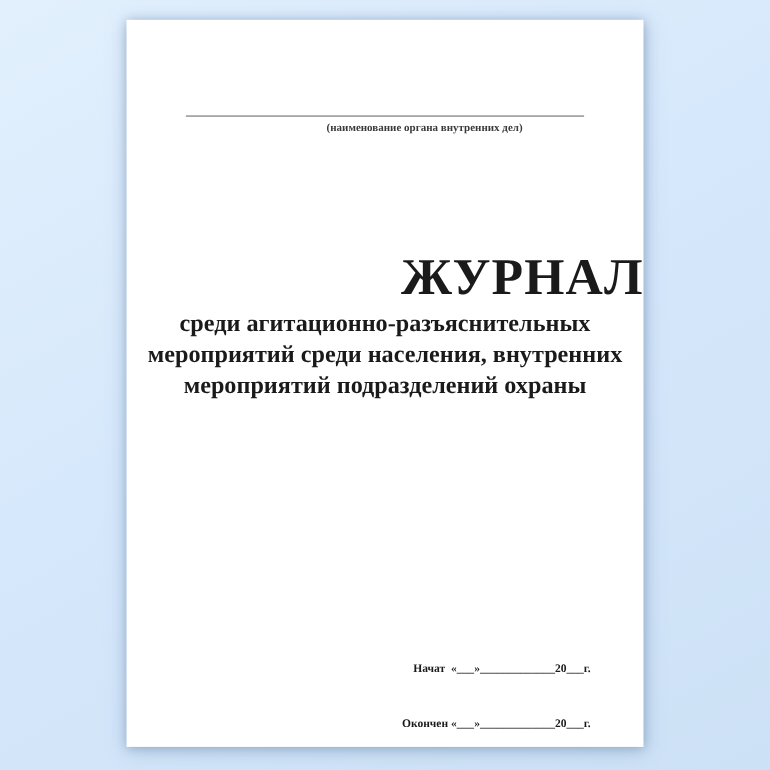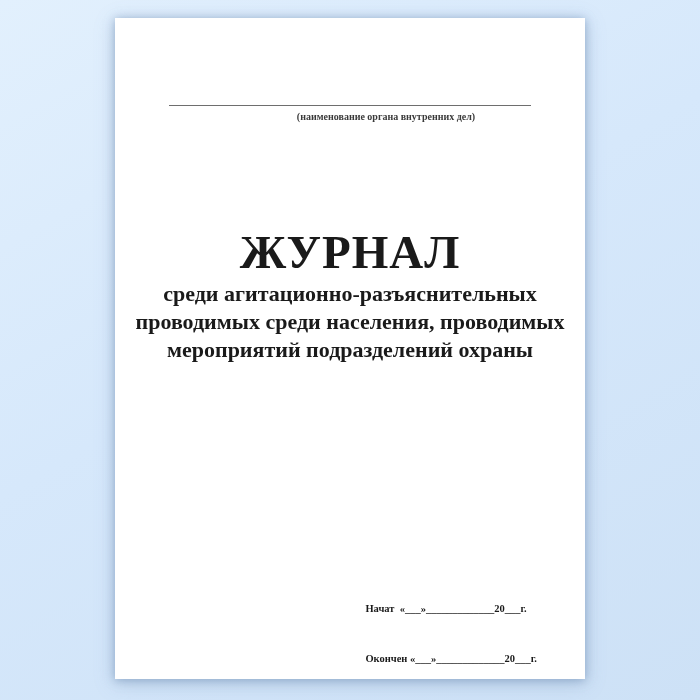--- a/index.html
+++ b/index.html
@@ -33,52 +33,53 @@
   }
   .org-caption {
     position: absolute; top: 93px; left: 0; width: 100%;
     text-align: center;
     font-weight: 700; font-size: 10px; line-height: 12px;
     color: var(--caption_text);
     margin-left: 36px;
   }
   .title {
     position: absolute; top: 210px; left: 0; width: 100%; margin: 0;
-    text-align: center;
+    text-align: right;
     font-weight: 700; font-size: 47px; line-height: 48px; letter-spacing: 1px;
     color: var(--text);
   }
   .subtitle {
     position: absolute; top: 262px; left: 0; width: 100%;
     text-align: center;
     font-weight: 700; font-size: 22px; line-height: 28px;
     color: var(--text);
   }
   .footer {
     position: absolute; top: 556px; right: 48px;
+    text-align: right;
     font-weight: 700; font-size: 10.5px; line-height: 14px;
     color: var(--text);
     white-space: pre;
   }
   .frow + .frow { margin-top: 8px; }
 </style>
 </head>
 <body>
 
 <div class="scene">
   <div class="page">
 
     <div class="org-line"></div>
     <div class="org-caption">(наименование органа внутренних дел)</div>
 
     <h1 class="title">ЖУРНАЛ</h1>
 
     <div class="subtitle">
       <div>среди агитационно-разъяснительных</div>
-      <div>проводимых среди населения, проводимых</div>
+      <div>мероприятий среди населения, внутренних</div>
       <div>мероприятий подразделений охраны</div>
     </div>
 
     <div class="footer">
       <div class="frow">Начат  «___»_____________20___г.</div>
       <div class="frow">Окончен «___»_____________20___г.</div>
     </div>
 
   </div>
 </div>

